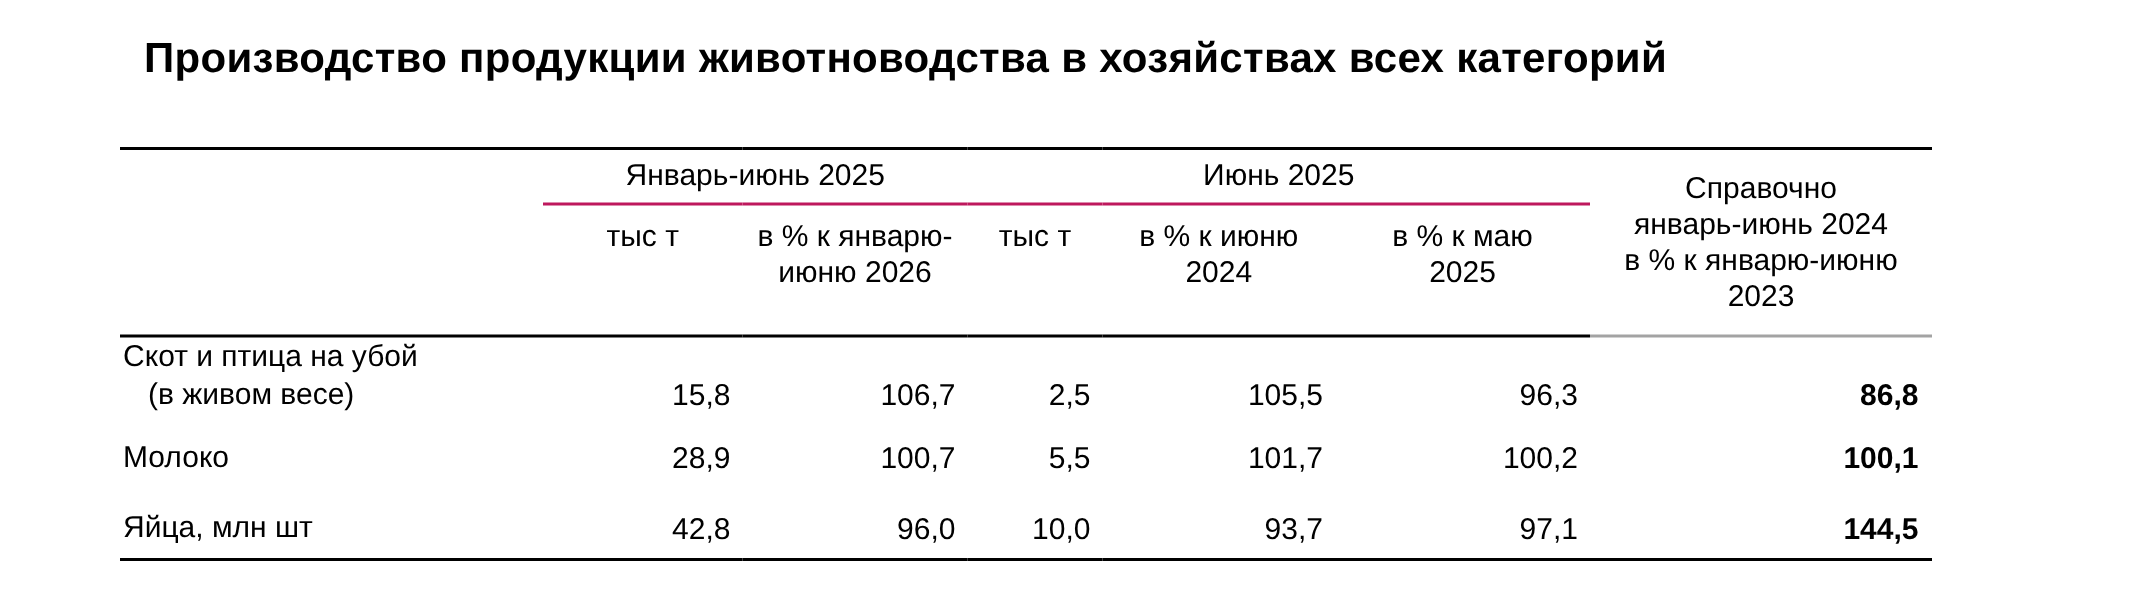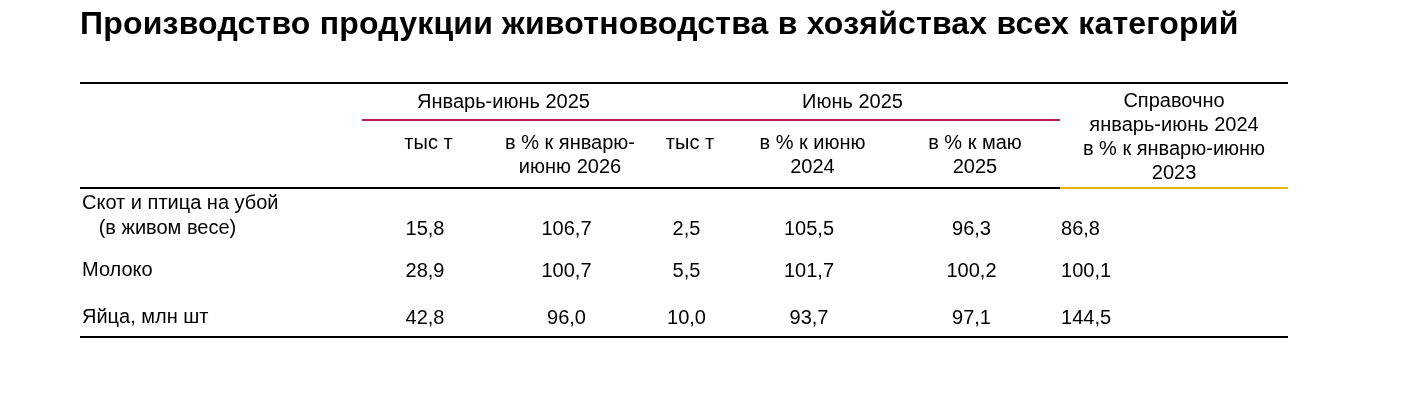--- a/index.html
+++ b/index.html
@@ -9,24 +9,24 @@
     width: 1422px;
     height: 400px;
     overflow: hidden;
     font-family: "Liberation Sans", sans-serif;
     color: #000000;
   }
   .page {
     padding: 6px 0 0 80px;
   }
   .title {
-    font-size: 32px;
+    font-size: 28px;
     font-weight: bold;
     line-height: 34px;
-    margin: 0;
+    margin: 16px;
     letter-spacing: 0.2px;
   }
   table.stat {
     margin-top: 42px;
     border-collapse: collapse;
     table-layout: fixed;
     width: 1208px;
     border-top: 2px solid #000;
     border-bottom: 2px solid #000;
     font-size: 20px;
@@ -36,32 +36,32 @@
     text-align: center;
   }
   
   tr.group-row { height: 37px; }
   tr.group-row th.group {
     vertical-align: middle;
     border-bottom: 2px solid #be185d;
     padding: 0;
   }
   
-  tr.sub-row { height: 68px; }
+  tr.sub-row { height: 88px; }
   tr.sub-row th {
     vertical-align: top;
     padding-top: 9px;
     line-height: 24px;
     border-bottom: 2px solid #000;
     white-space: pre-line;
   }
   th.ref-col {
     vertical-align: middle;
     line-height: 24px;
-    border-bottom: 2px solid #eab308;
+    border-bottom: 2px solid #a3a3a3;
     white-space: pre-line;
     padding: 0 4px;
   }
   th.corner { border-bottom: none; }
   tr.sub-row th.corner-sub { border-bottom: 2px solid #000; }
   
   tbody td {
     vertical-align: bottom;
     padding-bottom: 7px;
   }
@@ -69,26 +69,27 @@
   tbody tr.r2 { height: 42px; }
   tbody tr.r3 { height: 48px; }
   td.row-label {
     text-align: left;
     padding-left: 2px;
     line-height: 25px;
     white-space: pre-wrap;
     margin-top: 32px;
   }
   td.num {
-    text-align: center;
+    text-align: right;
     padding-right: 8px;
   }
   td.num-last {
-    text-align: left;
+    text-align: right;
     padding-right: 9px;
+    font-weight: bold;
   }
 </style>
 </head>
 <body>
 
 <div class="page">
   <h1 class="title">Производство продукции животноводства в хозяйствах всех категорий</h1>
 
   <table class="stat">
     <colgroup>

